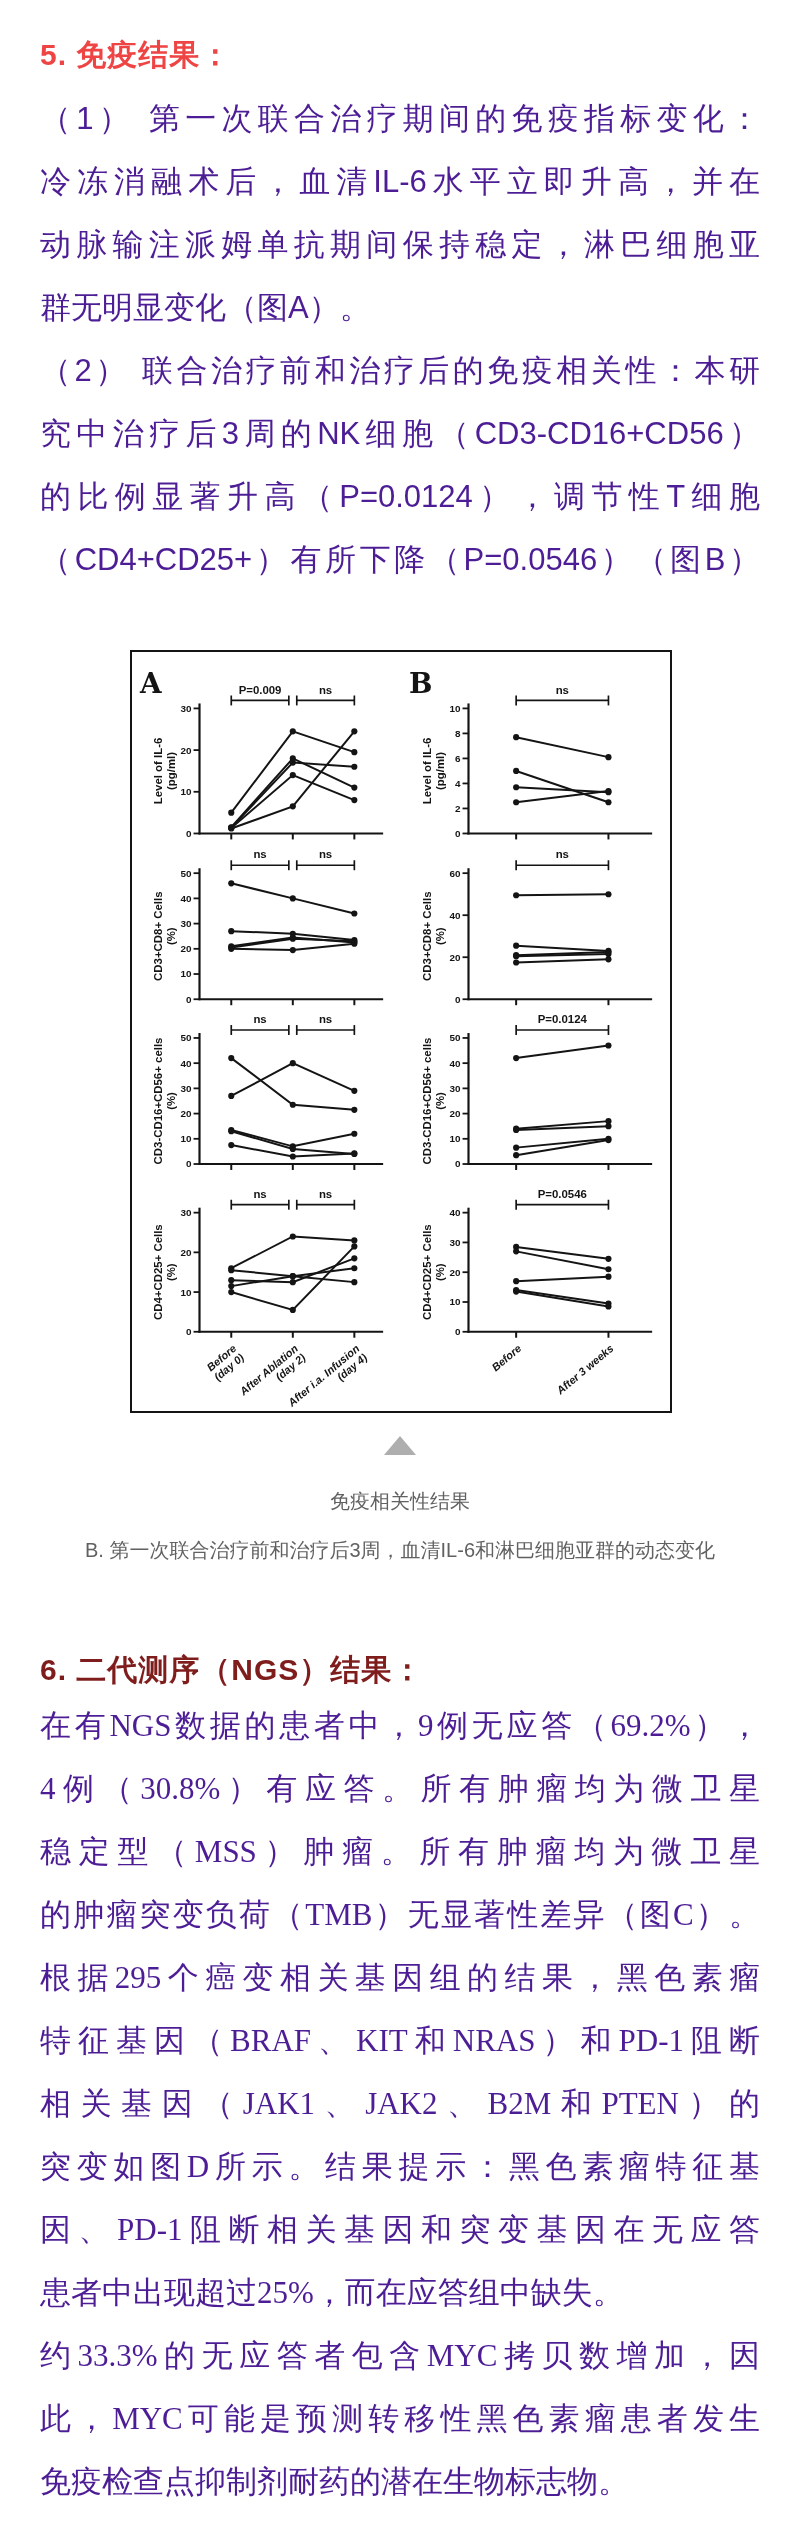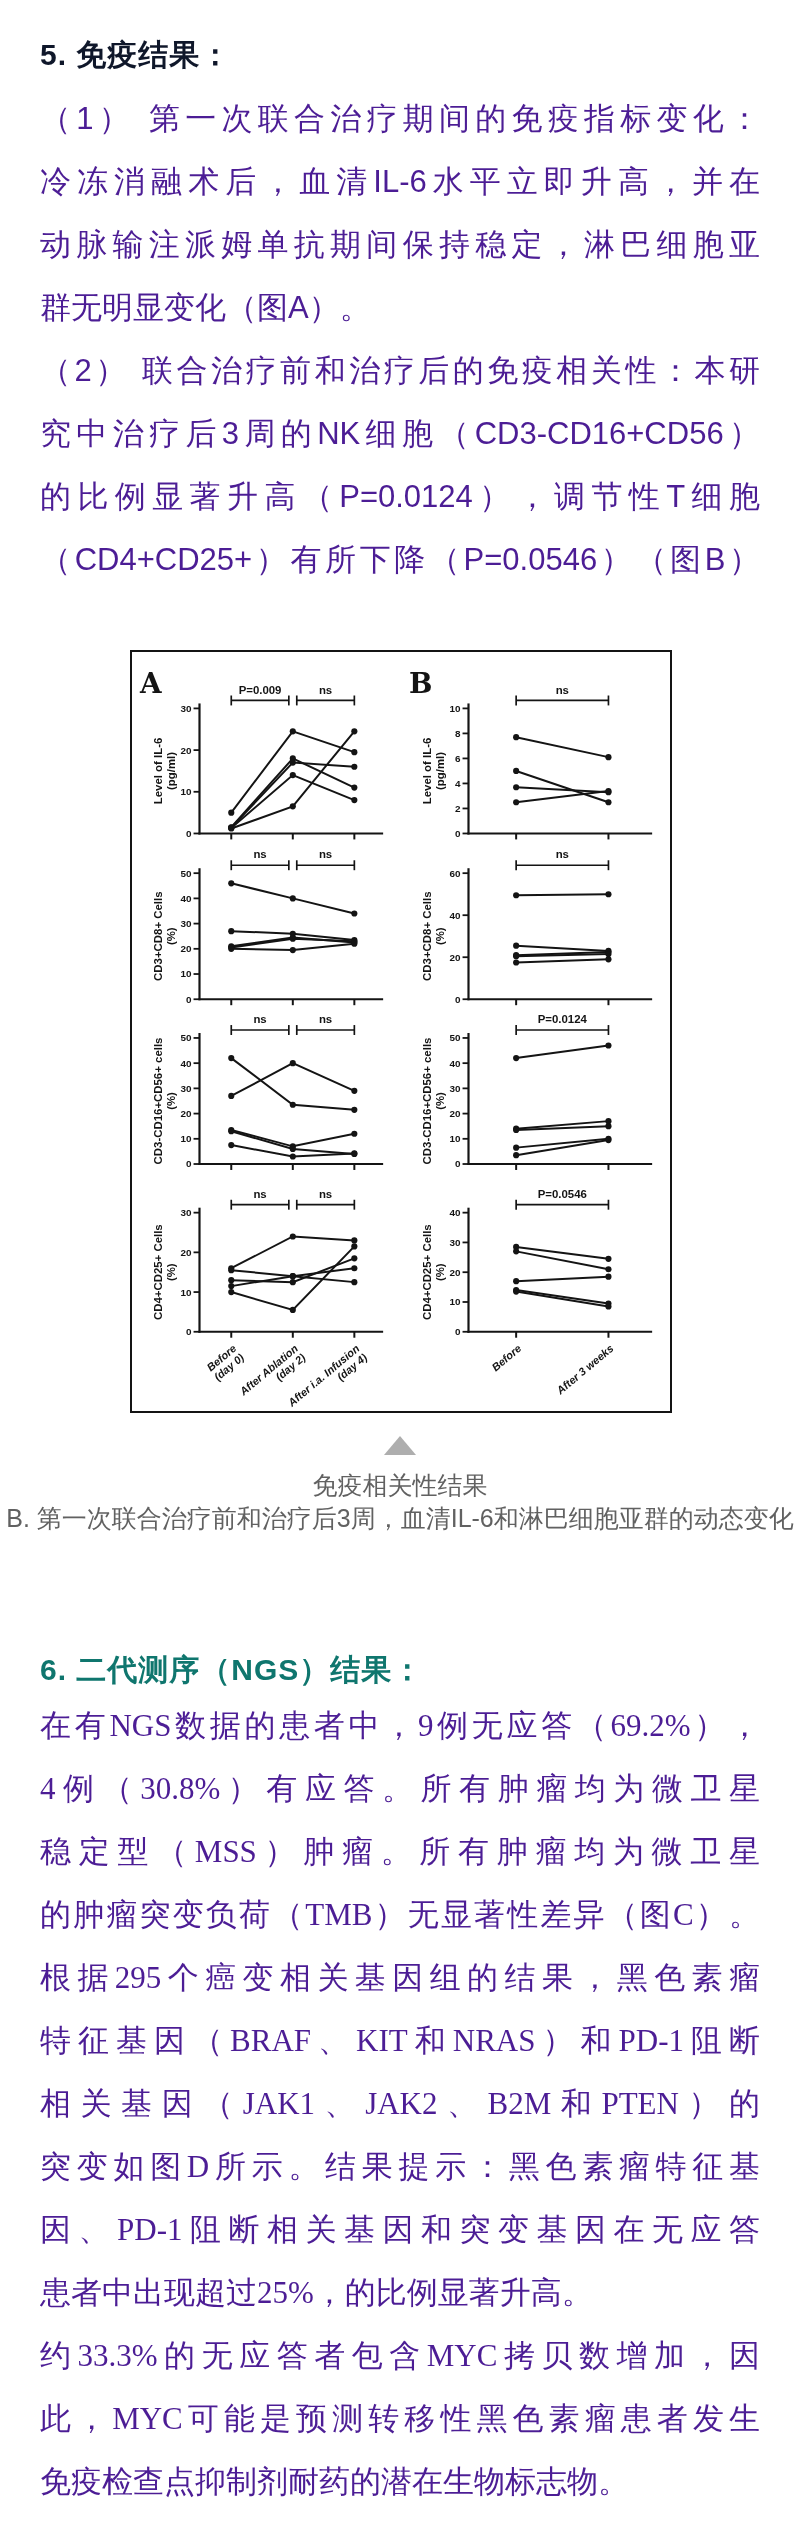--- a/index.html
+++ b/index.html
@@ -12,34 +12,34 @@
         white-space:nowrap;overflow:hidden;}
   .bodyline.j{white-space:normal;text-align:justify;}
   .bodyline.j::after{content:"";display:inline-block;width:100%;height:0;}
   .figure-box{position:absolute;left:130px;top:650px;width:542px;height:763px;
         border:2px solid #141414;box-sizing:border-box;background:#fff;}
   .figure-box svg{display:block;width:100%;height:100%;}
   .triangle{position:absolute;left:50%;top:1436px;transform:translateX(-50%);
         width:0;height:0;border-left:16px solid transparent;border-right:16px solid transparent;
         border-bottom:19px solid #aeaeae;}
   .caption{position:absolute;left:0;top:1469px;width:800px;text-align:center;color:#616161;}
-  .caption div{height:33px;line-height:33px;font-size:25px;white-space:nowrap;}
+  .caption div{height:33px;line-height:33px;font-size:20px;white-space:nowrap;margin-top:16px;}
   text{fill:#141414;}
   .tick-label{font:bold 10px "Liberation Sans",sans-serif;}
   .y-label{font:bold 11.5px "Liberation Sans",sans-serif;}
   .sig-label{font:bold 11.5px "Liberation Sans",sans-serif;}
   .x-label{font:italic bold 11px "Liberation Sans",sans-serif;}
   .panel-letter{font:bold 28px "DejaVu Serif","Liberation Serif",serif;}
 </style>
 </head>
 <body>
 
 <div class="page">
 
-  <h2 class="h-accent" style="top:37px;color:#0f172a;">5. 免疫结果：</h2>
+  <h2 class="h-accent" style="top:37px;color:#ef4444;">5. 免疫结果：</h2>
 
   <div class="para" style="top:87px;">
       <div class="bodyline j">（1）  第一次联合治疗期间的免疫指标变化：</div>
       <div class="bodyline j">冷冻消融术后，血清IL-6水平立即升高，并在</div>
       <div class="bodyline j">动脉输注派姆单抗期间保持稳定，淋巴细胞亚</div>
       <div class="bodyline">群无明显变化（图A）。</div>
       <div class="bodyline j">（2） 联合治疗前和治疗后的免疫相关性：本研</div>
       <div class="bodyline j">究中治疗后3周的NK细胞（CD3-CD16+CD56）</div>
       <div class="bodyline j">的比例显著升高（P=0.0124），调节性T细胞</div>
       <div class="bodyline j">（CD4+CD25+）有所下降（P=0.0546）（图B）</div>
@@ -376,31 +376,31 @@
       </svg>
   </div>
 
   <div class="triangle"></div>
 
   <div class="caption">
     <div>免疫相关性结果</div>
     <div>B. 第一次联合治疗前和治疗后3周，血清IL-6和淋巴细胞亚群的动态变化</div>
   </div>
 
-  <h2 class="h-accent" style="top:1652px;color:#0f766e;">6. 二代测序（NGS）结果：</h2>
+  <h2 class="h-accent" style="top:1652px;color:#7f1d1d;">6. 二代测序（NGS）结果：</h2>
 
   <div class="para" style="top:1694px;font-family:Liberation Serif, serif;">
       <div class="bodyline j">在有NGS数据的患者中，9例无应答（69.2%），</div>
       <div class="bodyline j">4例（30.8%）有应答。所有肿瘤均为微卫星</div>
       <div class="bodyline j">稳定型（MSS）肿瘤。所有肿瘤均为微卫星</div>
       <div class="bodyline j">的肿瘤突变负荷（TMB）无显著性差异（图C）。</div>
       <div class="bodyline j">根据295个癌变相关基因组的结果，黑色素瘤</div>
       <div class="bodyline j">特征基因（BRAF、KIT和NRAS）和PD-1阻断</div>
       <div class="bodyline j">相关基因（JAK1、JAK2、B2M和PTEN）的</div>
       <div class="bodyline j">突变如图D所示。结果提示：黑色素瘤特征基</div>
       <div class="bodyline j">因、PD-1阻断相关基因和突变基因在无应答</div>
-      <div class="bodyline">患者中出现超过25%，的比例显著升高。</div>
+      <div class="bodyline">患者中出现超过25%，而在应答组中缺失。</div>
       <div class="bodyline j">约33.3%的无应答者包含MYC拷贝数增加，因</div>
       <div class="bodyline j">此，MYC可能是预测转移性黑色素瘤患者发生</div>
       <div class="bodyline">免疫检查点抑制剂耐药的潜在生物标志物。</div>
     </div>
 
 </div>
 
 </body></html>

